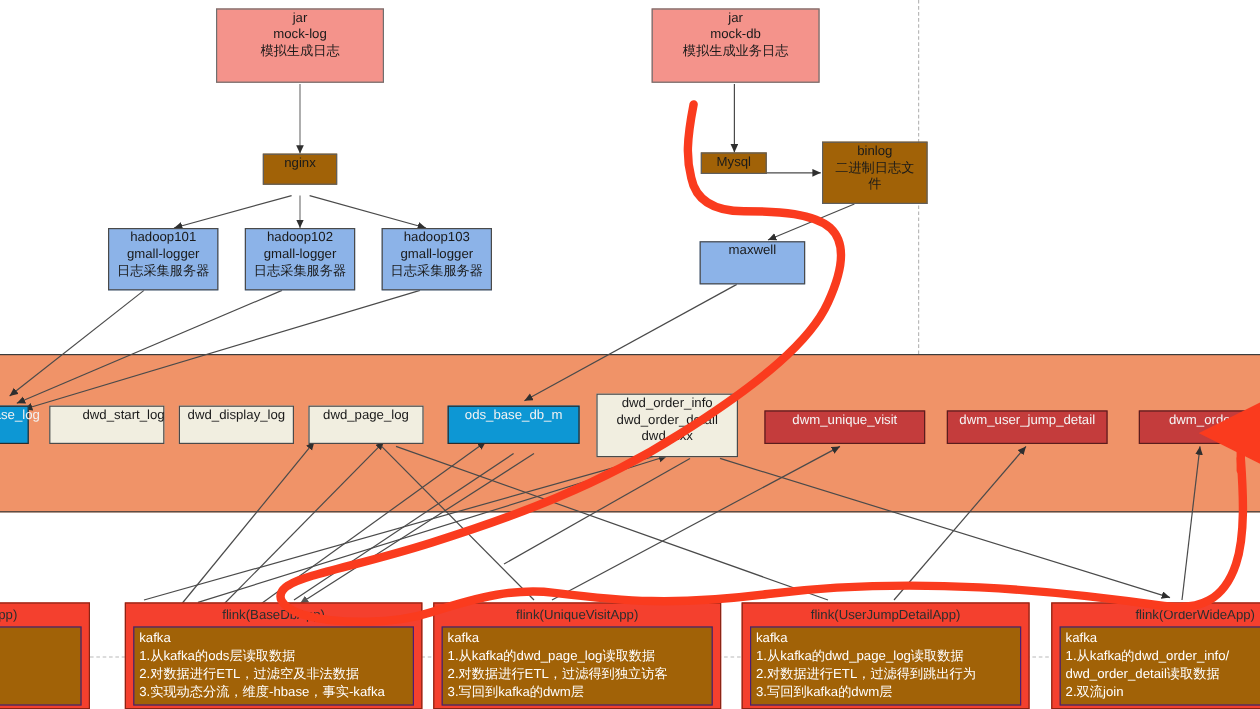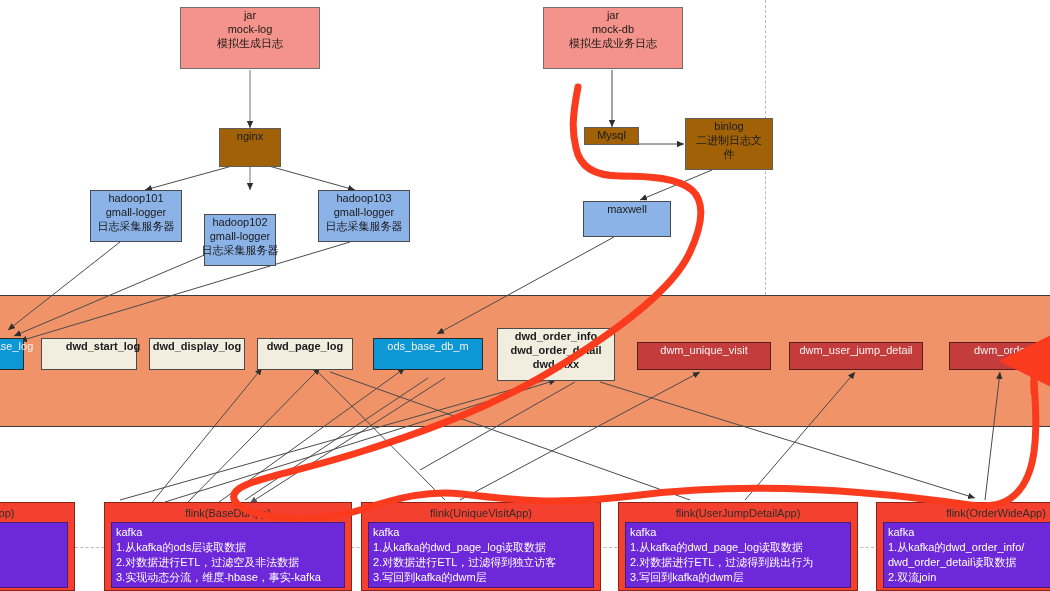--- a/index.html
+++ b/index.html
@@ -31,38 +31,38 @@
     font-size:11px;
     line-height:14px;
     color:#1a1a1a;
     white-space:nowrap;
   }
   .node .ln{display:block;}
 
   .n-jar{background:#f4938b;border-color:#6f6f6f;}
   .n-green{background:#a16207;border-color:#5e5e5e;}
   .n-blue{background:#8cb3e8;border-color:#4a4a4a;}
-  .n-ivory{background:#f1eee0;border-color:#4a4a4a;font-weight:bold;}
+  .n-ivory{background:#f1eee0;border-color:#4a4a4a;}
   .n-kblue{background:#0d97d4;border-color:#2a2a2a;color:#f2f2f2;}
   .n-dwm{background:#c43c3c;border-color:#5a1d1d;color:#f5f5f5;}
 
   
   .app{
     position:absolute;
     box-sizing:border-box;
     background:#f4402e;
     border:1px solid #8a2415;
     padding:3px 6px 0 6px;
   }
   .app .app-title{
     font-size:11px;color:#2d2d2d;text-align:center;
     line-height:15px;height:16px;white-space:nowrap;overflow:hidden;
   }
   .app .app-body{
-    background:#6d28d9;
+    background:#a16207;
     border:1px solid #4c1b74;
     color:#ffffff;
     font-size:11px;
     line-height:15px;
     padding:2px 4px 4px 4px;
     box-sizing:border-box;
     height:calc(100% - 18px);
     overflow:hidden;
   }
   .app .app-body .ln{display:block;white-space:nowrap;}
@@ -145,21 +145,21 @@
     <span class="ln">mock-log</span>
     <span class="ln">模拟生成日志</span>
   </div>
 
   <div class="node n-jar" style="left:543px;top:7px;width:140px;height:62px;">
     <span class="ln">jar</span>
     <span class="ln">mock-db</span>
     <span class="ln">模拟生成业务日志</span>
   </div>
 
-  <div class="node n-green" style="left:219px;top:128px;width:62px;height:39px;">
+  <div class="node n-green" style="left:219px;top:128px;width:62px;height:26px;">
     <span class="ln">nginx</span>
   </div>
 
   <div class="node n-green" style="left:584px;top:127px;width:55px;height:18px;">
     <span class="ln">Mysql</span>
   </div>
 
   <div class="node n-green" style="left:685px;top:118px;width:88px;height:52px;">
     <span class="ln">binlog</span>
     <span class="ln">二进制日志文</span>
@@ -168,21 +168,21 @@
 
   <div class="node n-blue" style="left:583px;top:201px;width:88px;height:36px;">
     <span class="ln">maxwell</span>
   </div>
 
   <div class="node n-blue" style="left:90px;top:190px;width:92px;height:52px;">
     <span class="ln">hadoop101</span>
     <span class="ln">gmall-logger</span>
     <span class="ln">日志采集服务器</span>
   </div>
-  <div class="node n-blue" style="left:204px;top:190px;width:72px;height:52px;margin-top:24px;">
+  <div class="node n-blue" style="left:204px;top:190px;width:92px;height:52px;">
     <span class="ln">hadoop102</span>
     <span class="ln">gmall-logger</span>
     <span class="ln">日志采集服务器</span>
   </div>
   <div class="node n-blue" style="left:318px;top:190px;width:92px;height:52px;">
     <span class="ln">hadoop103</span>
     <span class="ln">gmall-logger</span>
     <span class="ln">日志采集服务器</span>
   </div>
 

